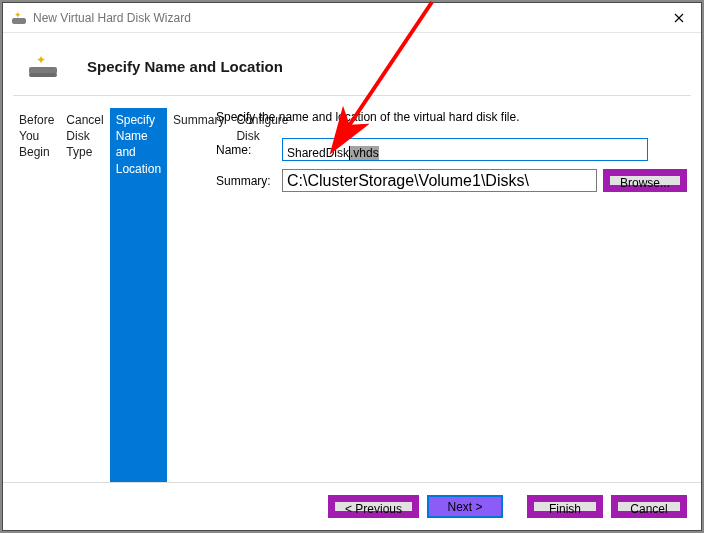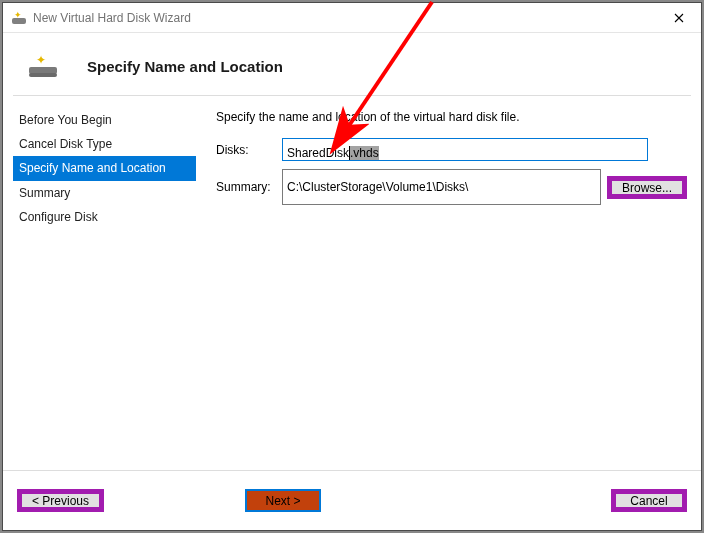--- a/index.html
+++ b/index.html
@@ -50,21 +50,21 @@
     .body {
       flex: 1;
       display: flex;
       padding: 8px 10px 0 10px;
       gap: 8px;
       min-height: 0;
     }
     .sidebar {
       width: 183px;
       display: flex;
-      flex-direction: column;
+      flex-direction: row;
       padding-top: 4px;
     }
     .step {
       padding: 4px 6px;
       color: #222;
       cursor: pointer;
       line-height: 1.35;
     }
     .step.active {
       background: #0078d7;
@@ -76,25 +76,25 @@
     }
     .instruction { color: #000; margin-bottom: 14px; }
     .form-row {
       display: flex;
       align-items: center;
       margin-bottom: 8px;
       gap: 6px;
     }
     .form-label { width: 60px; color: #000; }
     .text-input {
-      height: 36px;
+      height: 23px;
       border: 1px solid #7a7a7a;
       padding: 2px 4px;
       font-family: inherit;
-      font-size: 12px;
+      font-size: 16px;
       outline: none;
     }
     .loc-input { flex: 1; }
     .name-wrap {
       position: relative;
       display: flex;
       align-items: flex-end;
       width: 366px;
       border: 1px solid #0078d7;
       height: 23px;
@@ -107,33 +107,33 @@
       display: inline-block;
       width: 1px; height: 14px;
       background: #000;
       vertical-align: middle;
       margin: 0;
     }
     .btn {
       height: 23px;
       min-width: 76px;
       padding: 0 10px;
-      border: 5px solid #a21caf;
+      border: 7px solid #a21caf;
       background: #e1e1e1;
       font-family: inherit;
       font-size: 12px;
       cursor: pointer;
       color: #000;
     }
-    .btn.primary { border: 2px solid #0078d7; background: #c2410c; }
+    .btn.primary { border: 2px solid #0078d7; background: #8b5cf6; }
     .footer {
-      height: 60px;
-      display: flex;
-      align-items: center;
-      justify-content: space-between;
+      height: 48px;
+      display: flex;
+      align-items: center;
+      justify-content: flex-end;
       gap: 8px;
       padding: 0 14px;
       border-top: 1px solid #ddd;
     }
     .footer .gap { width: 8px; }
     
     .arrow-svg {
       position: absolute;
       left: 0; top: 0;
       pointer-events: none;
@@ -202,41 +202,42 @@
       <div class="step">Cancel Disk Type</div>
       <div class="step active">Specify Name and Location</div>
       <div class="step">Summary</div>
       <div class="step">Configure Disk</div>
     </div>
 
     <div class="content">
       <div class="instruction">Specify the name and location of the virtual hard disk file.</div>
 
       <div class="form-row">
-        <span class="form-label">Disks:</span>
+        <span class="form-label">Name:</span>
         <div class="name-wrap" title="SharedDisk.vhds">
           <span class="name-text">SharedDisk</span>
             <span class="cursor"></span>
             <span class="name-text hl">.vhds</span>
         </div>
       </div>
 
       <div class="form-row">
         <span class="form-label">Summary:</span>
         <input class="text-input loc-input" value="C:\ClusterStorage\Volume1\Disks\" style="">
         <button class="btn">Browse...</button>
       </div>
     </div>
 
   </div>
 
   <div class="footer">
     <button class="btn">&lt; Previous</button>
     <button class="btn primary">Next &gt;</button>
     <span class="gap"></span>
+    <button class="btn">Finish</button>
     <button class="btn">Cancel</button>
   </div>
 
 </div>
 
 <svg class="arrow-svg" width="704" height="533">
   <defs>
     <marker id="ahead" markerWidth="12" markerHeight="12" refX="10" refY="4" orient="auto">
       <path d="M0,0 L12,4 L0,8 L3,4 Z" fill="#ff0000"></path>
     </marker>

